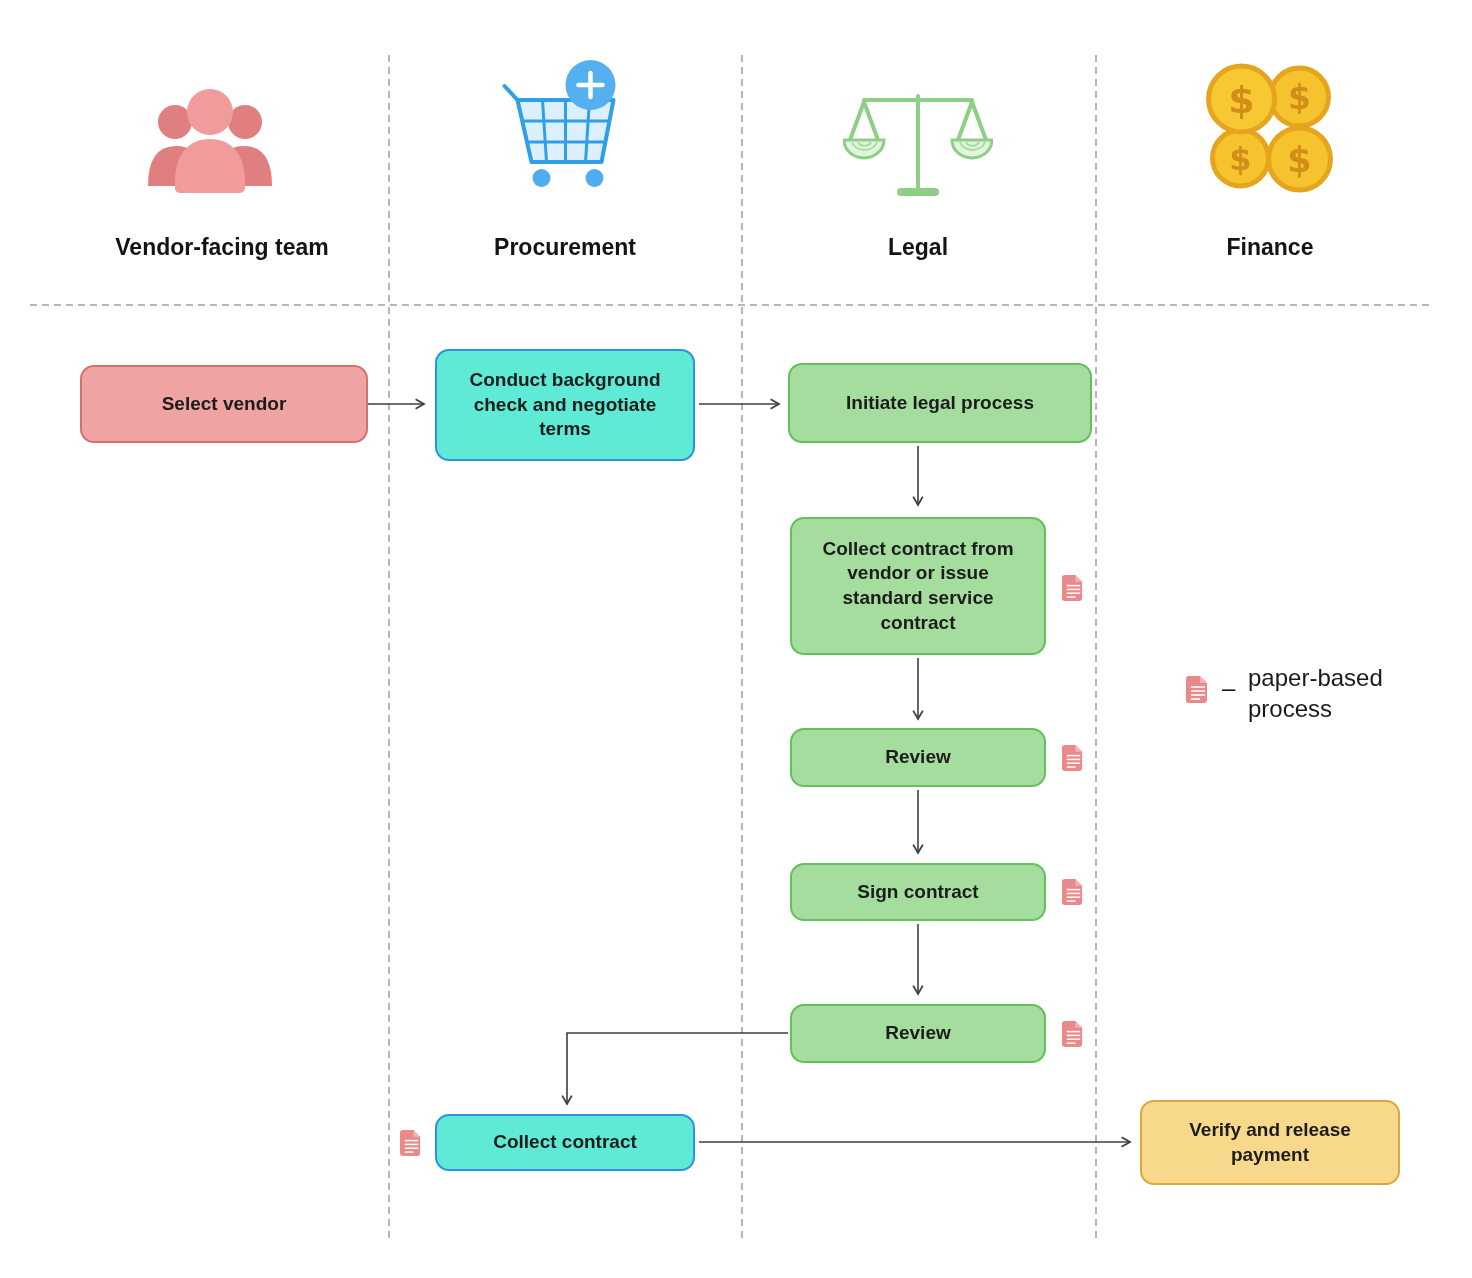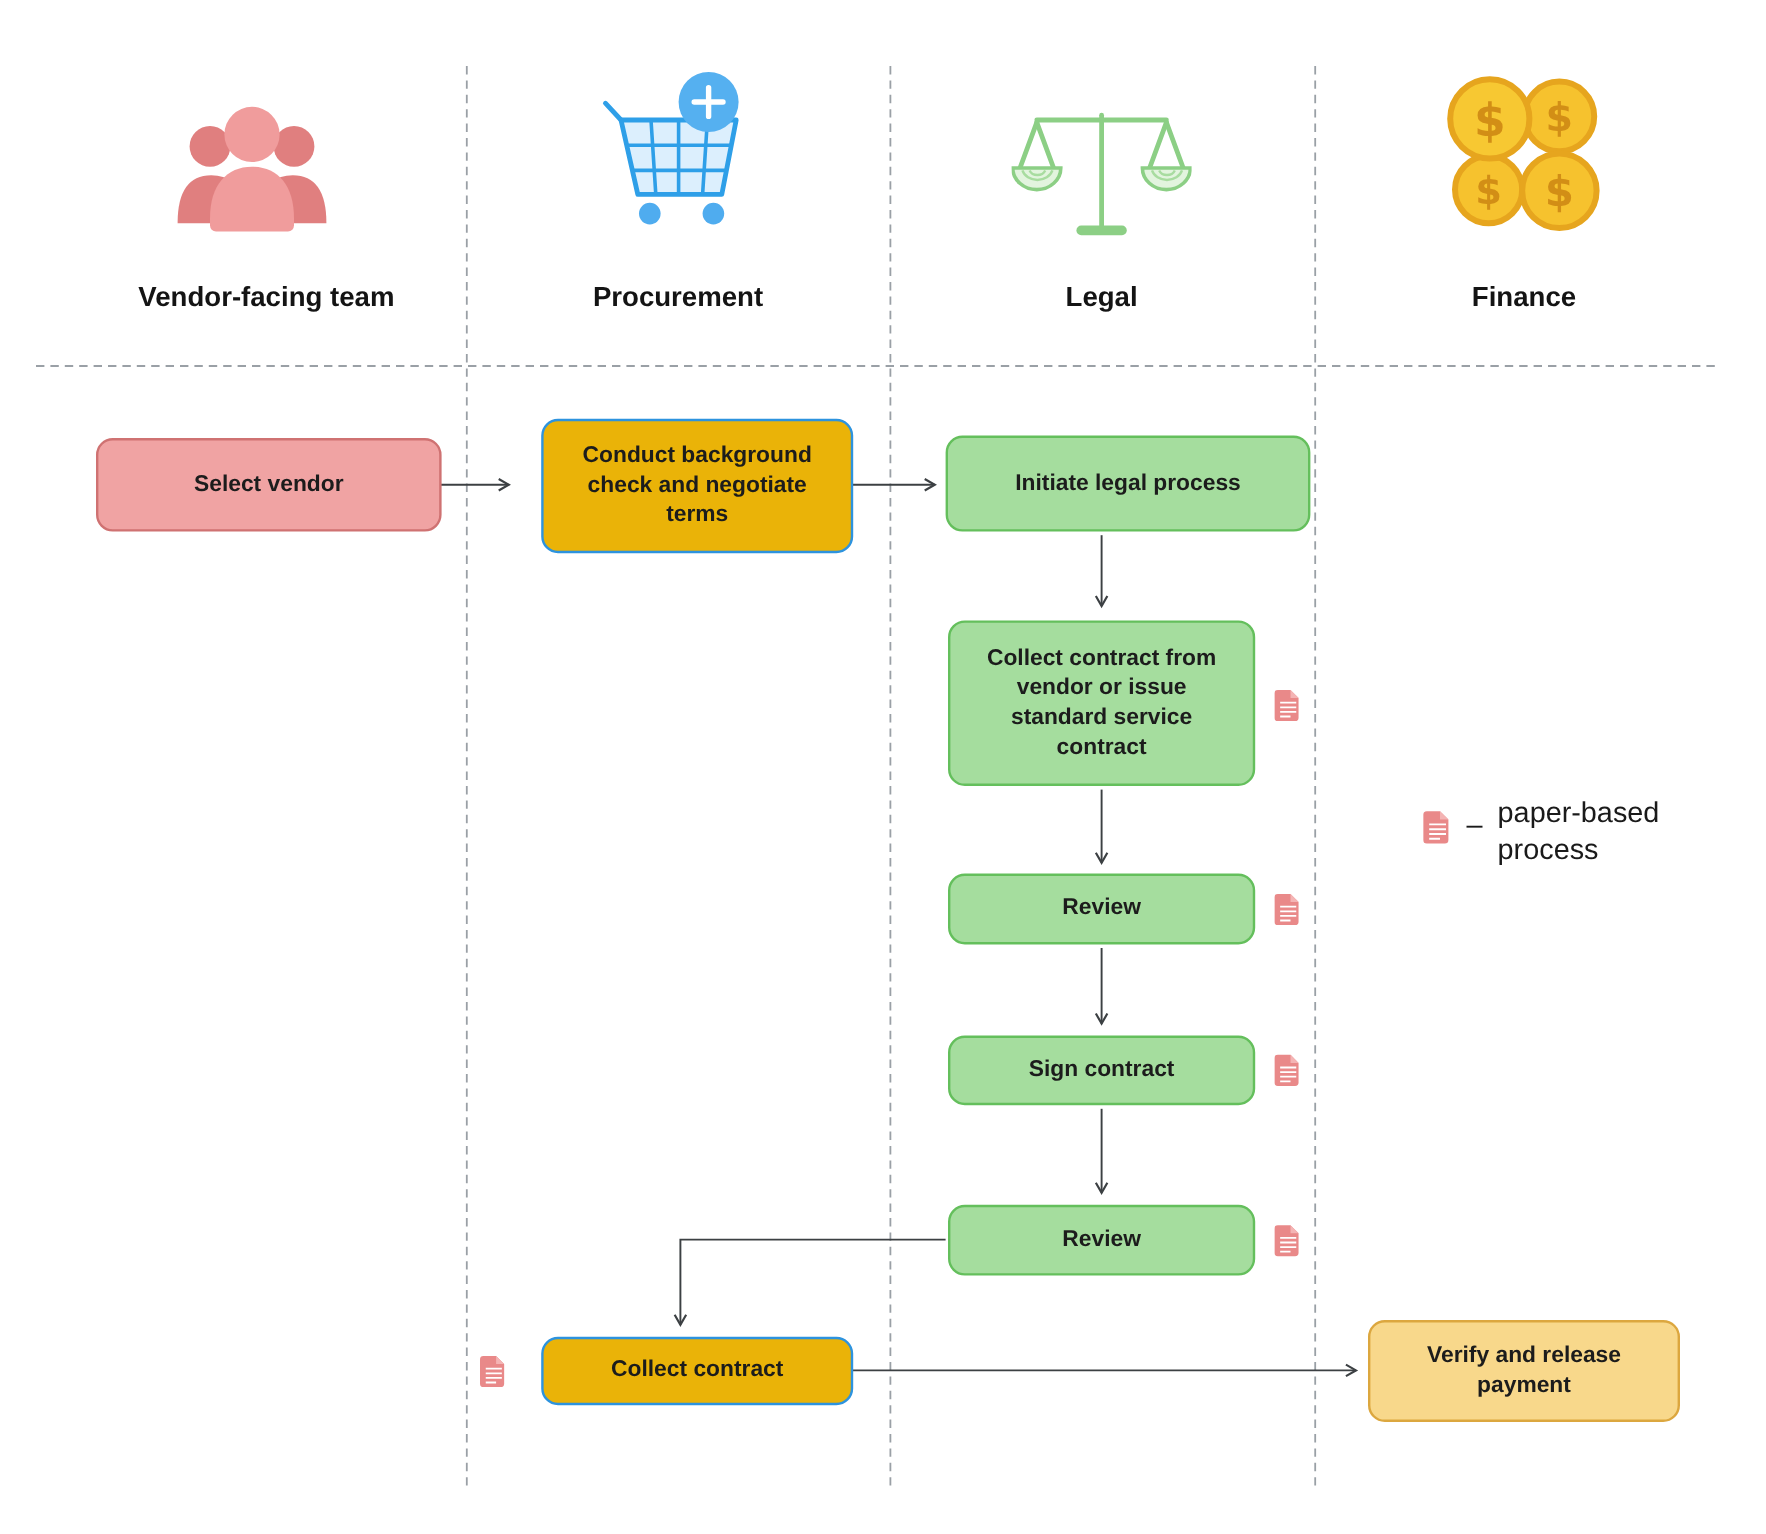--- a/index.html
+++ b/index.html
@@ -11,21 +11,21 @@
     position: absolute; transform: translateX(-50%);
     font-weight: bold; font-size: 23px; color: #141414; white-space: nowrap;
   }
   .lane-icon { position: absolute; transform: translateX(-50%); }
   .node {
     position: absolute; display: flex; align-items: center; justify-content: center;
     text-align: center; border-radius: 14px; font-weight: bold; font-size: 19px;
     color: #1c1c1c; padding: 8px 14px; line-height: 1.3;
   }
   .node.pink   { background: #F0A3A3; border: 2.5px solid #CF7272; }
-  .node.blue   { background: #eab308; border: 2.5px solid #2D93DE; margin-left: 16px; }
+  .node.blue   { background: #5eead4; border: 2.5px solid #2D93DE; }
   .node.green  { background: #A5DD9E; border: 2.5px solid #64BF5C; }
   .node.yellow { background: #F8D88B; border: 2.5px solid #DCA73F; }
   .paper { position: absolute; width: 23px; height: 29px; }
   .legend-dash { position: absolute; font-size: 24px; color: #1a1a1a; }
   .legend-label { position: absolute; font-size: 24px; color: #1a1a1a; width: 175px; line-height: 1.3; }
 </style>
 </head>
 <body>
 
 <div class="canvas">

